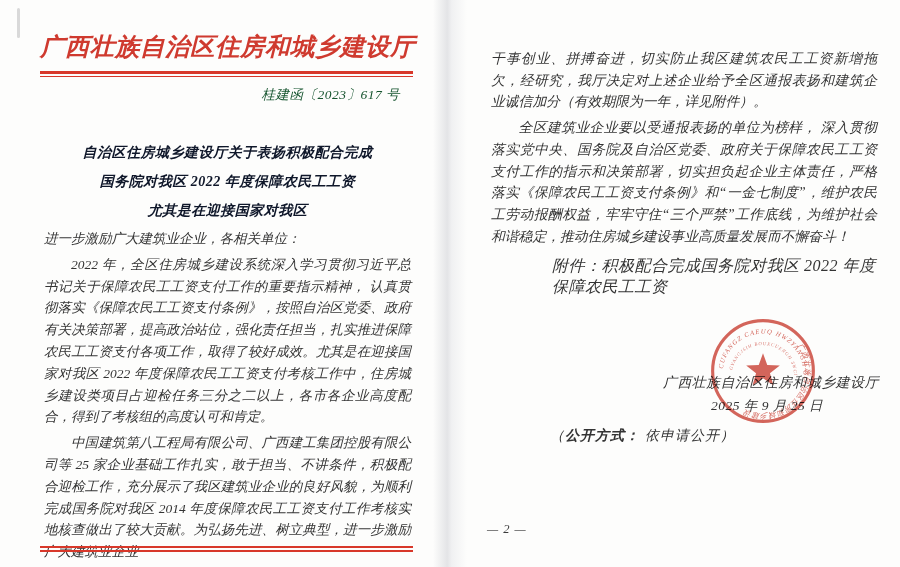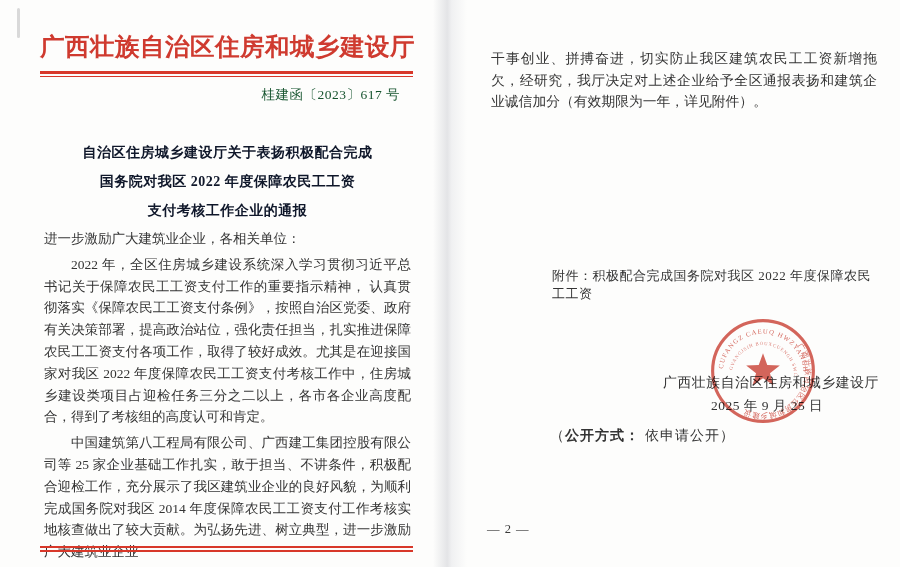--- a/index.html
+++ b/index.html
@@ -3,21 +3,21 @@
 <meta charset="utf-8">
 <style>
   :root{
     --header-red:#cf3a2f;
     --rule-red:#d8382a;
     --seal-red:#cc4438;
     --text:#343434;
   }
   html,body{margin:0;padding:0;}
   body{font-family:"Liberation Serif","DejaVu Serif",serif;background:#ffffff;}
-  .canvas{position:relative;width:900px;height:567px;background:#fdfdfc;overflow:hidden;}
+  .canvas{position:relative;width:900px;height:567px;background:#fdfdfc;overflow:hidden;font-style:italic;}
   
   .gutter{position:absolute;left:433px;top:0;width:34px;height:567px;
     background:linear-gradient(to right,rgba(255,255,255,0) 0%,rgba(186,188,196,.38) 42%,rgba(210,212,218,.30) 55%,rgba(255,255,255,0) 100%);}
   .artifact{position:absolute;left:17px;top:8px;width:3px;height:30px;background:rgba(150,150,152,.35);border-radius:2px;}
   .page{position:absolute;top:0;height:567px;color:var(--text);}
   .page1{left:40px;width:375px;}
   .page2{left:487px;width:394px;}
 
   .letterhead{position:absolute;top:30px;left:0;right:0;text-align:center;
     color:var(--header-red);font-weight:bold;font-size:24.5px;line-height:34px;letter-spacing:.5px;white-space:nowrap;}
@@ -37,21 +37,21 @@
     font-weight:bold;font-size:14px;line-height:29px;color:#0f172a;letter-spacing:.5px;}
 
   .body-text{position:absolute;left:0;right:0;font-size:13.5px;line-height:21.8px;
     text-align:justify;text-justify:inter-character;color:var(--text);}
   .body1{top:224px;}
   .body2{top:44px;font-size:13.8px;line-height:21.7px;}
   .body-text p{margin:4px;}
   .para{text-indent:2em;}
   .noindent{text-indent:0;}
 
-  .attach1{position:absolute;top:267px;left:65px;font-size:13px;letter-spacing:.5px;}
+  .attach1{position:absolute;top:256px;left:65px;font-size:16px;letter-spacing:.5px;}
   .attach2{position:absolute;top:284px;left:97px;font-size:13px;letter-spacing:.5px;}
 
   .agency{position:absolute;top:374px;right:2px;font-size:13.8px;letter-spacing:.6px;white-space:nowrap;}
   .sig-date{position:absolute;top:397px;right:58px;font-size:13.5px;letter-spacing:.5px;white-space:nowrap;}
 
   .disclosure{position:absolute;top:427px;left:63px;font-size:14px;letter-spacing:1px;}
   .disclosure b{letter-spacing:1px;margin-top:24px;}
   .disclosure .val{margin-left:.35em;margin-top:16px;}
 
   .pageno{position:absolute;top:522px;left:0;font-size:12.5px;letter-spacing:1px;color:#3a3a3a;}
@@ -70,36 +70,37 @@
   <section class="page page1">
     <div class="letterhead">广西壮族自治区住房和城乡建设厅</div>
     <div class="rule rule-top">
       <div class="ln1"></div>
       <div class="ln2"></div>
     </div>
     <div class="doc-number">桂建函〔2023〕617 号</div>
     <div class="title">
       <div>自治区住房城乡建设厅关于表扬积极配合完成</div>
       <div>国务院对我区 2022 年度保障农民工工资</div>
-      <div>支付考核工作企业的通报</div>
+      <div>尤其是在迎接国家对我区</div>
     </div>
     <div class="body-text body1">
       <p class="noindent">进一步激励广大建筑业企业，各相关单位：</p>
       <p class="para">2022 年，全区住房城乡建设系统深入学习贯彻习近平总书记关于保障农民工工资支付工作的重要指示精神， 认真贯彻落实《保障农民工工资支付条例》，按照自治区党委、政府有关决策部署，提高政治站位，强化责任担当，扎实推进保障农民工工资支付各项工作，取得了较好成效。尤其是在迎接国家对我区 2022 年度保障农民工工资支付考核工作中，住房城乡建设类项目占迎检任务三分之二以上，各市各企业高度配合，得到了考核组的高度认可和肯定。</p>
       <p class="para">中国建筑第八工程局有限公司、广西建工集团控股有限公司等 25 家企业基础工作扎实，敢于担当、不讲条件，积极配合迎检工作，充分展示了我区建筑业企业的良好风貌，为顺利完成国务院对我区 2014 年度保障农民工工资支付工作考核实地核查做出了较大贡献。为弘扬先进、树立典型，进一步激励广大建筑业企业</p>
     </div>
     <div class="rule rule-bottom">
       <div class="ln1"></div>
       <div class="ln2"></div>
     </div>
   </section>
 
   <section class="page page2">
     <div class="body-text body2">
       <p class="noindent">干事创业、拼搏奋进，切实防止我区建筑农民工工资新增拖欠，经研究，我厅决定对上述企业给予全区通报表扬和建筑企业诚信加分（有效期限为一年，详见附件）。</p>
+      <p class="para">全区建筑业企业要以受通报表扬的单位为榜样， 深入贯彻落实党中央、国务院及自治区党委、政府关于保障农民工工资支付工作的指示和决策部署，切实担负起企业主体责任，严格落实《保障农民工工资支付条例》和“一金七制度”，维护农民工劳动报酬权益，牢牢守住“三个严禁”工作底线，为维护社会和谐稳定，推动住房城乡建设事业高质量发展而不懈奋斗！</p>
     </div>
     <div class="attach1">附件：积极配合完成国务院对我区 2022 年度保障农民工工资</div>
     <div class="agency">广西壮族自治区住房和城乡建设厅</div>
     <div class="sig-date">2025 年 9 月 25 日</div>
     <div class="disclosure">
       <span>（</span><b>公开方式：</b><span class="val">依申请公开</span><span>）</span>
     </div>
     <div class="pageno">— 2 —</div>
   </section>
 

